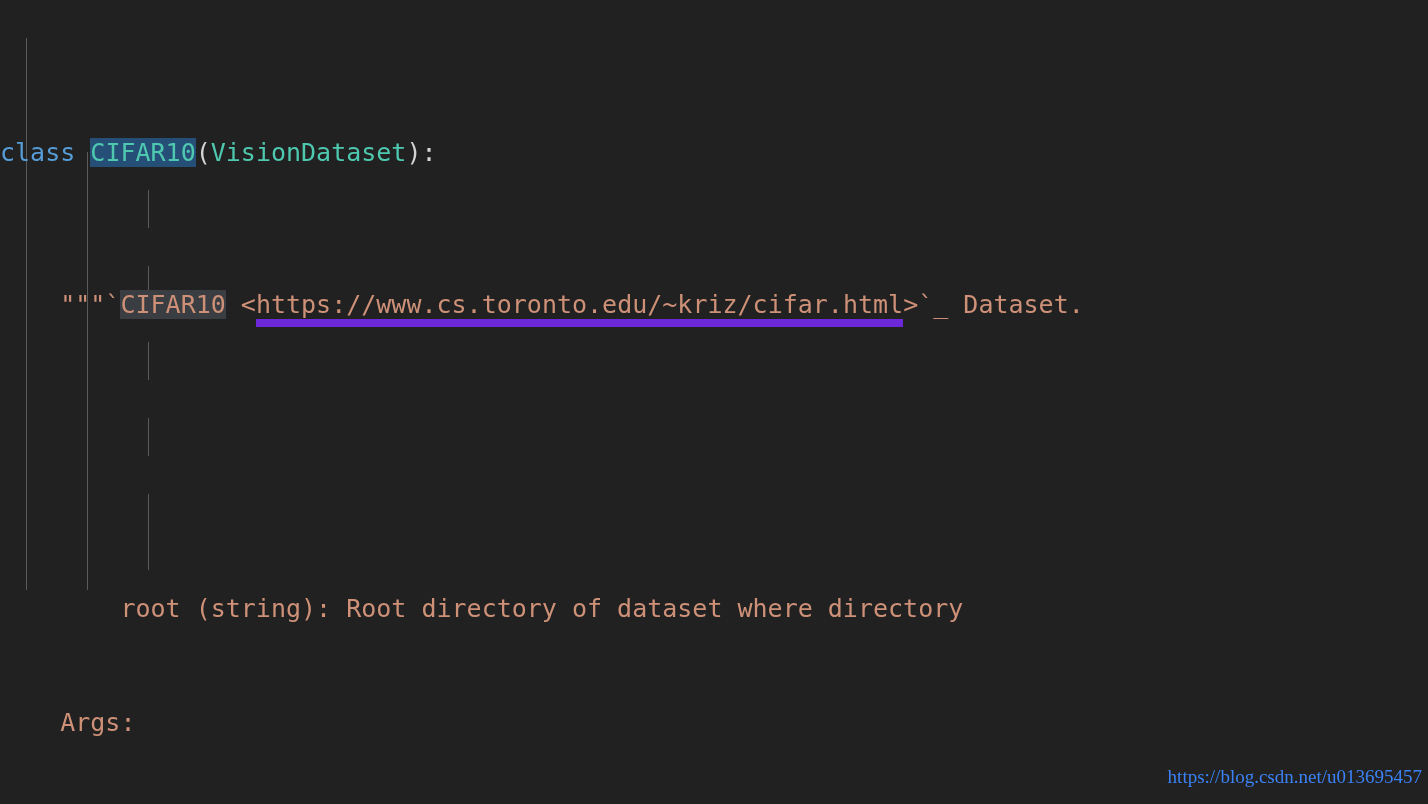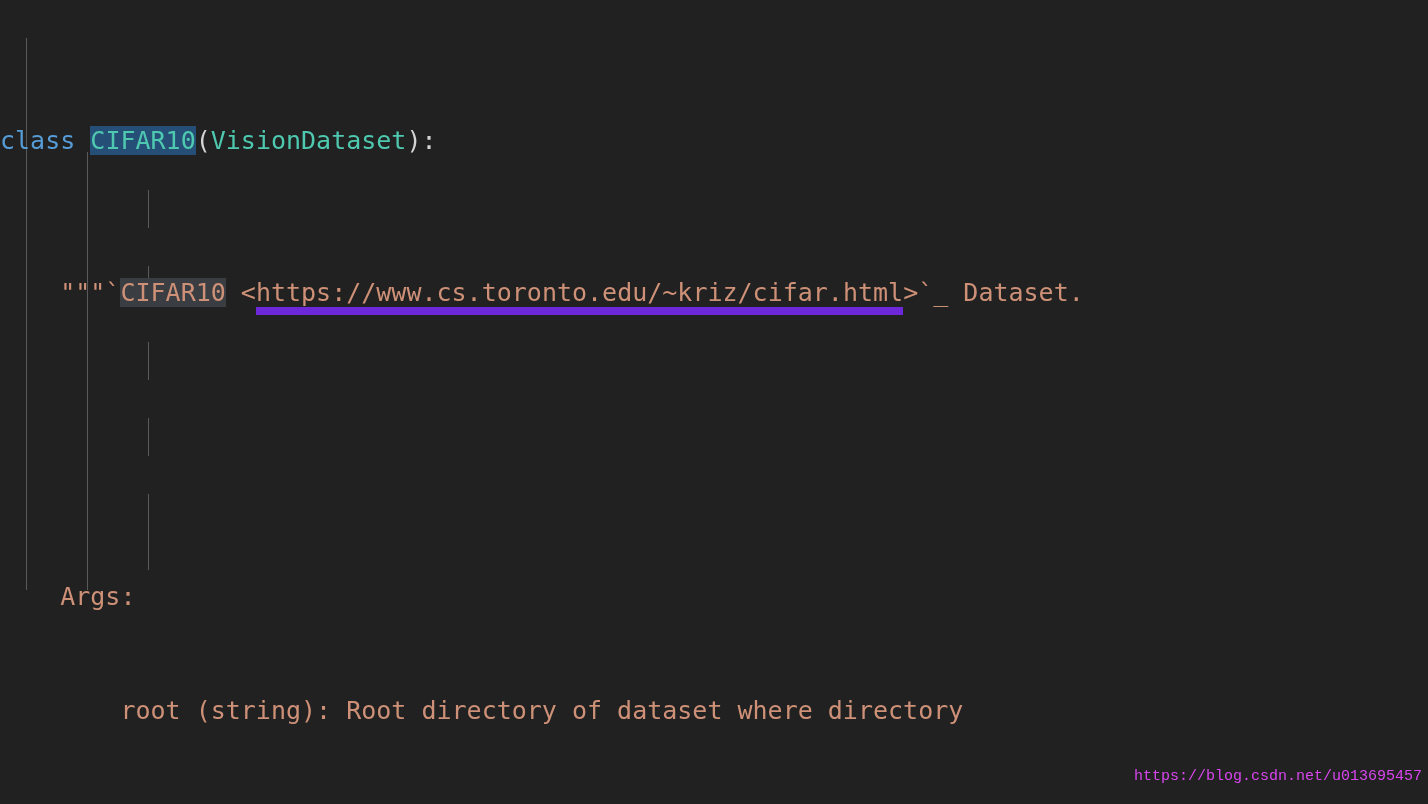--- a/index.html
+++ b/index.html
@@ -15,21 +15,21 @@
     font-family: "DejaVu Sans Mono", "Liberation Mono", monospace;
     font-size: 25px;
     line-height: 38px;
     letter-spacing: 0px;
     white-space: pre;
   }
   .code-area {
     position: absolute;
     top: 0; left: 0;
     width: 1428px; height: 804px;
-    padding-top: 8px;
+    padding-top: 20px;
     box-sizing: border-box;
   }
   .line {
     height: 38px;
     line-height: 38px;
     white-space: pre;
     position: relative;
     z-index: 2;
   }
   .indent-guides {
@@ -51,23 +51,23 @@
   .punct   { color: #d4d4d4; }
   .doc     { color: #ce9178; }
   .docsel  { color: #ce9178; background: #3a3d41; }
   .clssel  { color: #4ec9b0; background: #264f78; }
   .link-o  { border-bottom: 8px solid #6d28d9; }
 
   .watermark {
     position: absolute;
     right: 6px;
     bottom: 8px;
-    font-family: Liberation Mono, monospace;
-    font-size: 15px;
-    color: #d946ef;
+    font-family: Liberation Serif, serif;
+    font-size: 19px;
+    color: #3b82f6;
     letter-spacing: 0px;
     z-index: 5;
     white-space: pre;
   }
 </style>
 </head>
 <body>
 
 <div id="editor">
 
@@ -82,22 +82,22 @@
   </div>
 
   <div class="code-area">
 
     <div class="line"><span class="kw">class</span><span> </span><span class="clssel">CIFAR10</span><span class="punct">(</span><span class="cls">VisionDataset</span><span class="punct">):</span></div>
 
     <div class="line"><span class="doc">    </span><span class="doc">"""`</span><span class="docsel">CIFAR10</span><span class="doc"> &lt;</span><span class="doc link-o">https://www.cs.toronto.edu/~kriz/cifar.html</span><span class="doc">&gt;`_ Dataset.</span></div>
 
     <div class="line">&nbsp;</div>
 
+    <div class="line doc">        root (string): Root directory of dataset where directory</div>
     <div class="line doc">    Args:</div>
-    <div class="line doc">        root (string): Root directory of dataset where directory</div>
     <div class="line doc">            ``cifar-10-batches-py`` exists or will be saved to if download is set to True.</div>
     
     
     
     
     
     
     
     
     

